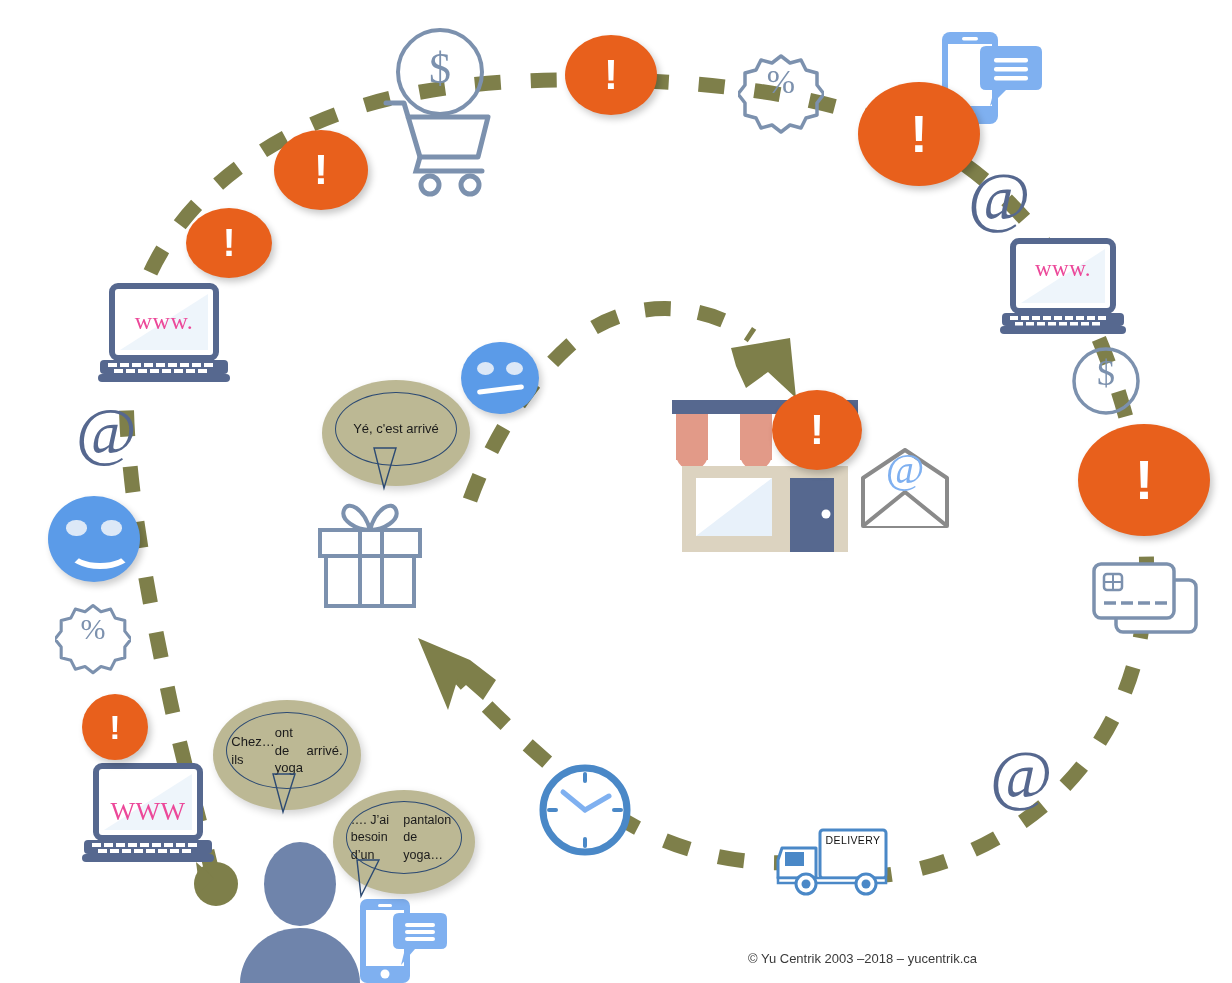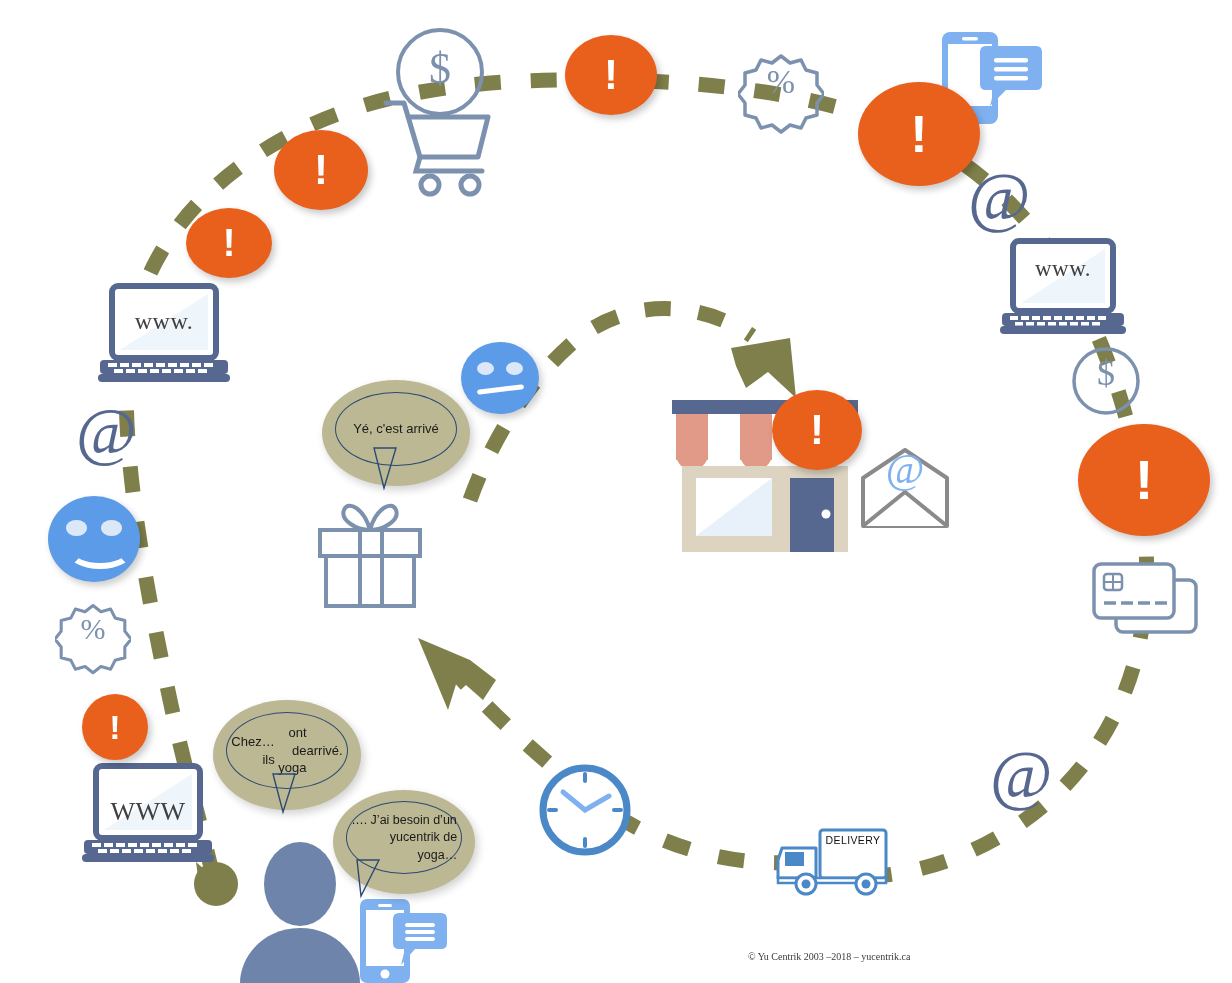--- a/index.html
+++ b/index.html
@@ -89,41 +89,41 @@
     position: absolute;
     left: 9%;
     top: 11%;
     width: 82%;
     height: 70%;
     border: 1.4px solid #2C4A73;
     border-radius: 50%;
     display: flex;
     align-items: center;
     justify-content: center;
-    text-align: right;
+    text-align: left;
     color: #1a1a1a;
     padding: 0 4px;
     box-sizing: border-box;
   }
 
   
   .laptop-text {
     position: absolute;
     width: 100%;
     text-align: center;
-    color: #404040;
+    color: #ec4899;
     font-family: "Liberation Serif", serif;
     letter-spacing: 0.5px;
   }
 
   .footer {
     position: absolute;
     color: #3a3a3a;
-    font-size: 10px;
-    font-family: Liberation Serif, serif;
+    font-size: 13px;
+    font-family: Liberation Sans, sans-serif;
     white-space: nowrap;
   }
 </style>
 </head>
 <body>
 
 <div id="canvas">
 
   <svg id="path-layer" viewBox="0 0 1232 983">
     <defs>
@@ -412,23 +412,23 @@
       <span>Chez… ils</span>
       <span>ont de yoga</span>
       <span>arrivé.</span>
     </div>
     <svg class="abs" style="left:50px; top:68px;" width="52" height="50" viewBox="0 0 52 50">
       <path d="M10,6 L32,6 L20,44 Z" fill="none" stroke="#2C4A73" stroke-width="1.4"></path>
     </svg>
   </div>
 
   <div class="bubble" style="left:333px; top:790px; width:142px; height:104px;">
-    <div class="inner" style="font-size:12.5px; flex-direction:column; line-height:1.4;">
+    <div class="inner" style="font-size:12.5px; line-height:1.4;">
       <span>…. J’ai besoin d’un</span>
-      <span>yucentrik de  yoga…</span>
+      <span>pantalon de  yoga…</span>
     </div>
     <svg class="abs" style="left:12px; top:64px;" width="52" height="48" viewBox="0 0 52 48">
       <path d="M12,6 L34,6 L16,42 Z" fill="none" stroke="#2C4A73" stroke-width="1.4"></path>
     </svg>
   </div>
 
   <div class="alert" style="left:186px; top:208px; width:86px; height:70px; font-size:38px;">!</div>
 
   <div class="alert" style="left:274px; top:130px; width:94px; height:80px; font-size:42px;">!</div>
 

